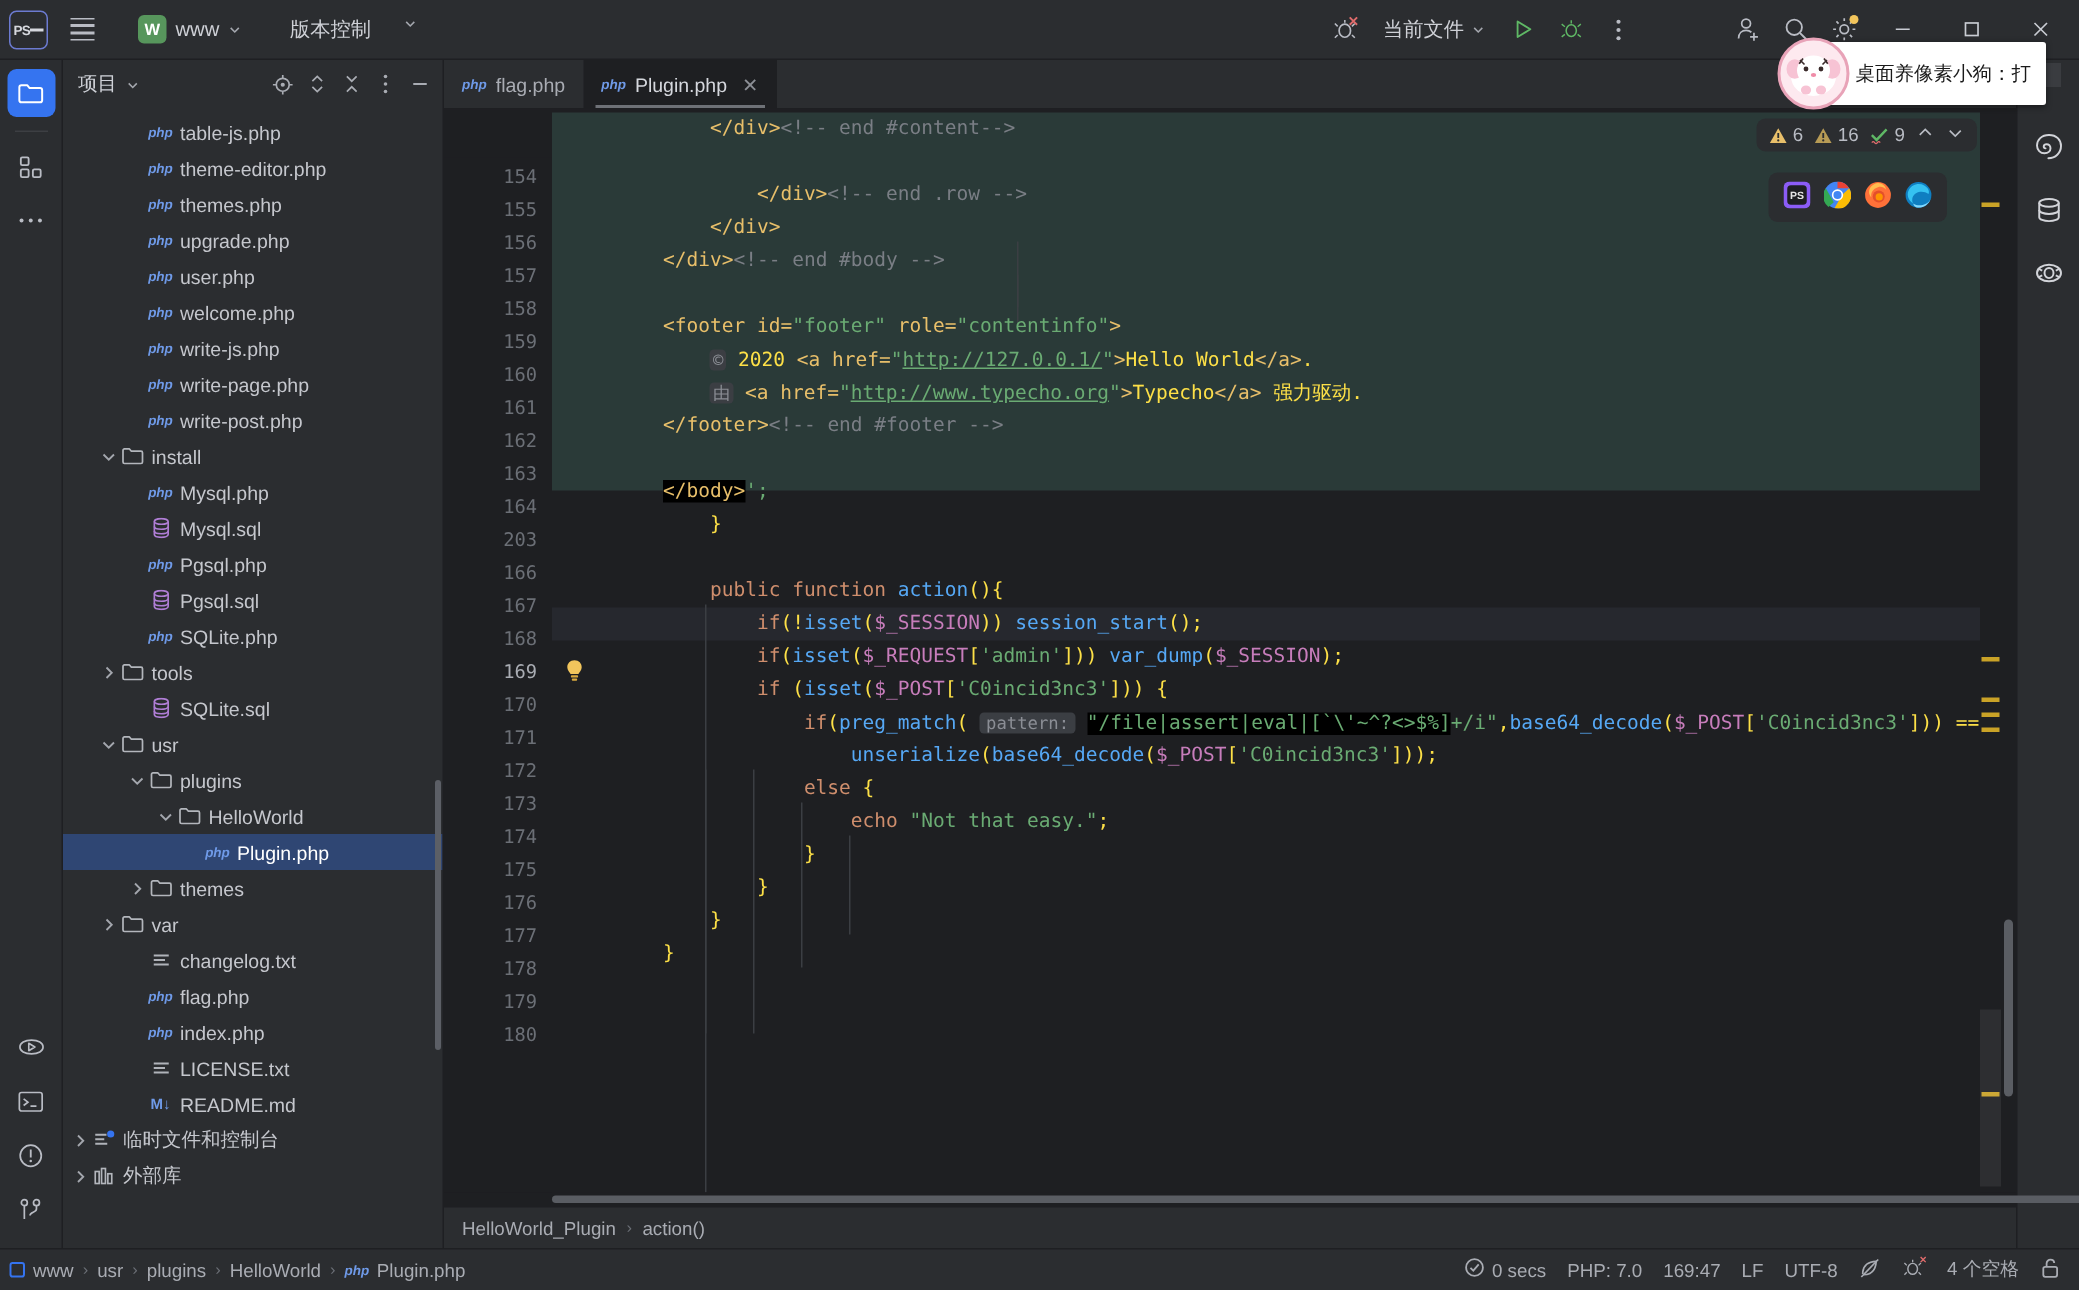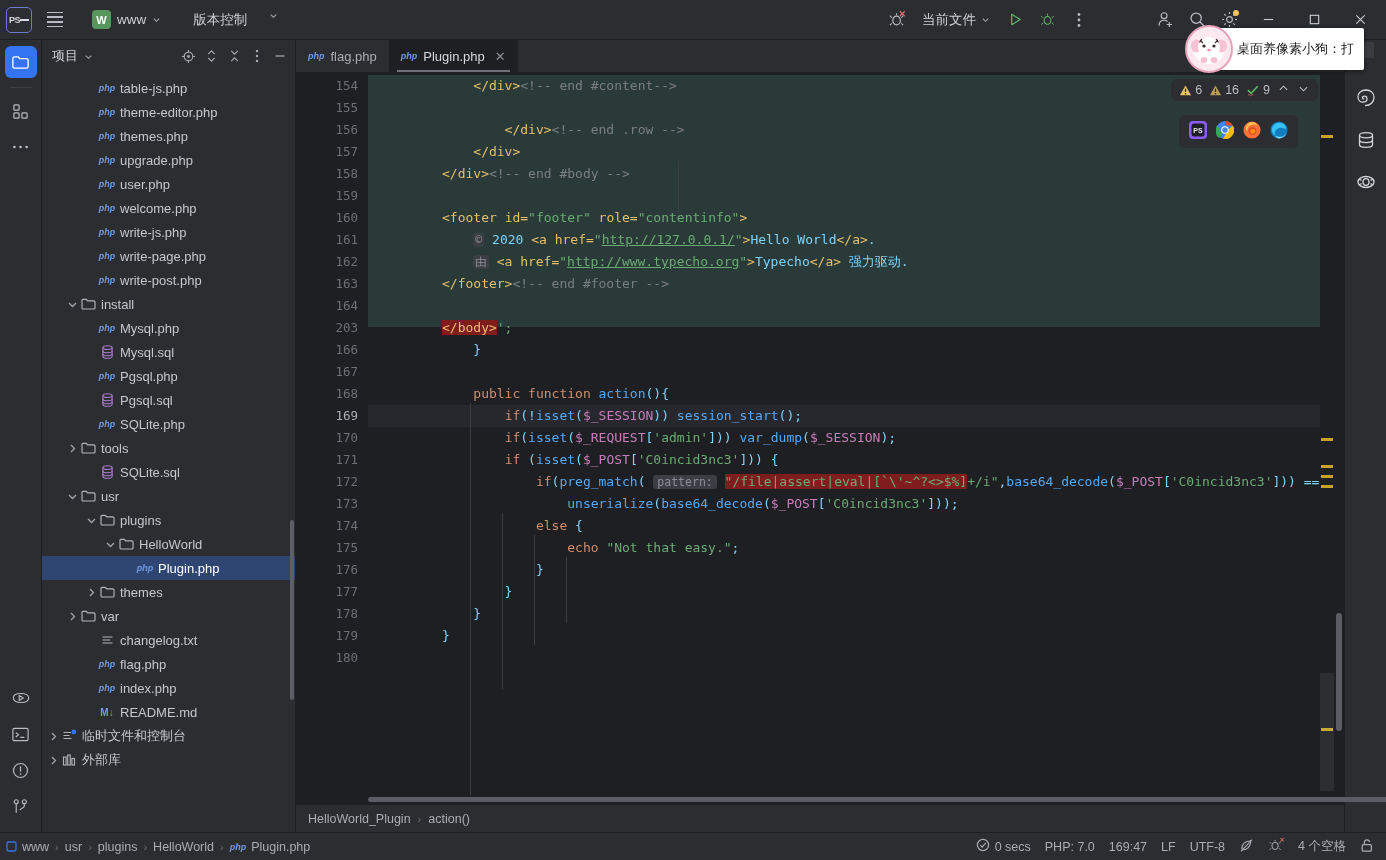--- a/index.html
+++ b/index.html
@@ -80,21 +80,21 @@
   .tabs { height:33px; flex:0 0 33px; background:#2b2d30; display:flex; align-items:stretch;
           border-bottom:1px solid #1e1f22; }
   .tab { display:flex; align-items:center; gap:6px; padding:0 12px; font-size:13px; color:#a9acb3;
          position:relative; }
   .tab.active { background:#1e1f22; color:#d6d8de; }
   .tab.active:after { content:""; position:absolute; left:8px; right:8px; bottom:0; height:2px; background:#6e7177; }
   .tab-close { color:#8b8e95; font-size:13px; margin-left:4px; }
 
   
   .codewrap { flex:1; display:flex; position:relative; min-height:0; background:#1e1f22; overflow:hidden; }
-  .gutter { width:72px; flex:0 0 72px; background:#1e1f22; position:relative; }
+  .gutter { width:72px; flex:0 0 72px; background:#1e1f22; position:relative;margin-top:32px; }
   .code { flex:1; position:relative; min-width:0; overflow:hidden; }
   .stripe { width:14px; flex:0 0 14px; background:#1e1f22; position:relative; }
   .scrollv { width:10px; flex:0 0 10px; background:#1e1f22; position:relative; }
   .scrollv .thumb { position:absolute; left:2px; width:6px; top:540px; height:118px;
                     background:#5a5d63; border-radius:3px; }
 
   .hl-band { position:absolute; left:0; right:0; background:#2a3a38; }
   .ln { position:absolute; right:10px; font-family:"DejaVu Sans Mono","Liberation Mono",monospace;
         font-size:12.5px; color:#6b6f76; line-height:22px; height:22px; }
   .ln.cur { color:#a9acb3; }
@@ -104,25 +104,25 @@
   .guide { position:absolute; width:1px; background:#3b3e43; }
   .bulb { position:absolute; color:#f2c55c; font-size:13px; }
 
   
   .t-tag   { color:#e8bf6a; }
   .t-cmt   { color:#7a7e85; }
   .t-str   { color:#6aab73; }
   .t-kw    { color:#cf8e6d; }
   .t-fn    { color:#56a8f5; }
   .t-var   { color:#c77dbb; }
-  .t-txt   { color:#7dd3fc; }
+  .t-txt   { color:#fde047; }
   .t-lnk   { color:#6aab73; text-decoration:underline; }
   .t-met   { color:#56a8f5; }
   .hint    { background:#3b3e43; color:#8b8e95; border-radius:3px; padding:0 4px; font-size:11.5px; }
-  .sel-str { background:#7f1d1d; }
+  .sel-str { background:#000000; }
 
   
   .inspect { position:absolute; top:6px; right:26px; display:flex; align-items:center; gap:7px;
              background:#2b2d30; border-radius:6px; padding:4px 8px; font-size:12.5px; color:#b9bcc4; z-index:9; }
   .insp-grp { display:flex; align-items:center; gap:3px; }
   .browsers { position:absolute; top:42px; right:46px; display:flex; align-items:center; gap:9px;
               background:#2b2d30; border-radius:6px; padding:6px 10px; z-index:9; }
 
   
   .crumbs { height:28px; flex:0 0 28px; background:#2b2d30; display:flex; align-items:center;
@@ -608,20 +608,30 @@
             </span>
             <span>flag.php</span>
           </div>
           <div class="row">
             <span style="width:42px;flex:0 0 42px"></span>
             <span class="arrow"></span>
             <span class="ic">
               <span class="php-ic">php</span>
             </span>
             <span>index.php</span>
+          </div>
+          <div class="row">
+            <span style="width:42px;flex:0 0 42px"></span>
+            <span class="arrow"></span>
+            <span class="ic">
+              <svg width="13" height="13" viewBox="0 0 13 13">
+                <path d="M1.5 3 L11.5 3 M1.5 6 L9 6 M1.5 9 L11.5 9" stroke="#b0b3b9" stroke-width="1.2"></path>
+              </svg>
+            </span>
+            <span>LICENSE.txt</span>
           </div>
           <div class="row">
             <span style="width:42px;flex:0 0 42px"></span>
             <span class="arrow"></span>
             <span class="ic">
               <span class="md-ic">M↓</span>
             </span>
             <span>README.md</span>
           </div>
           <div class="row">

